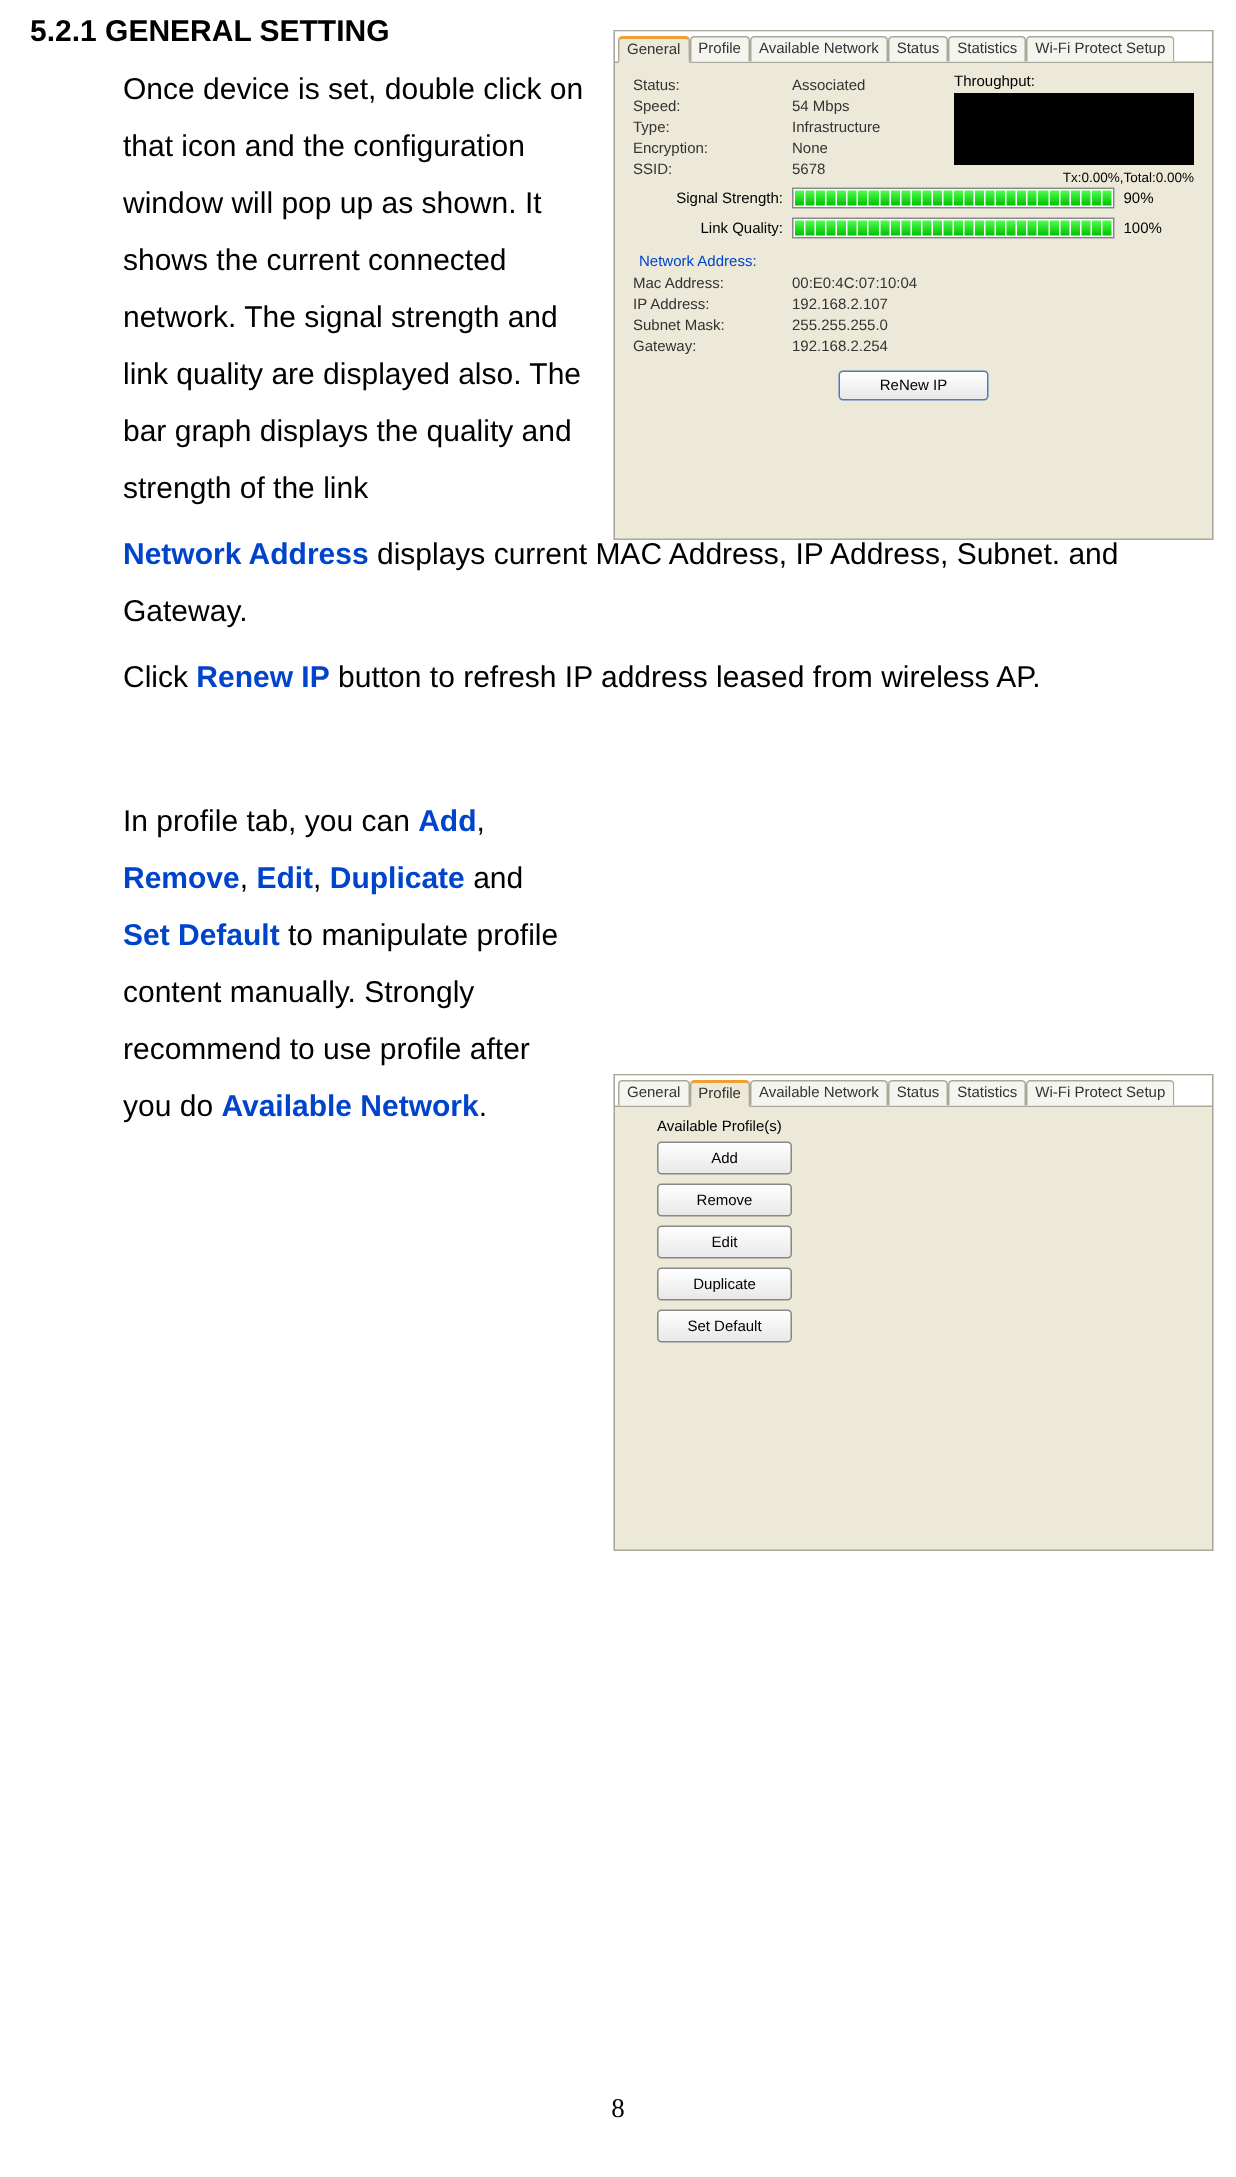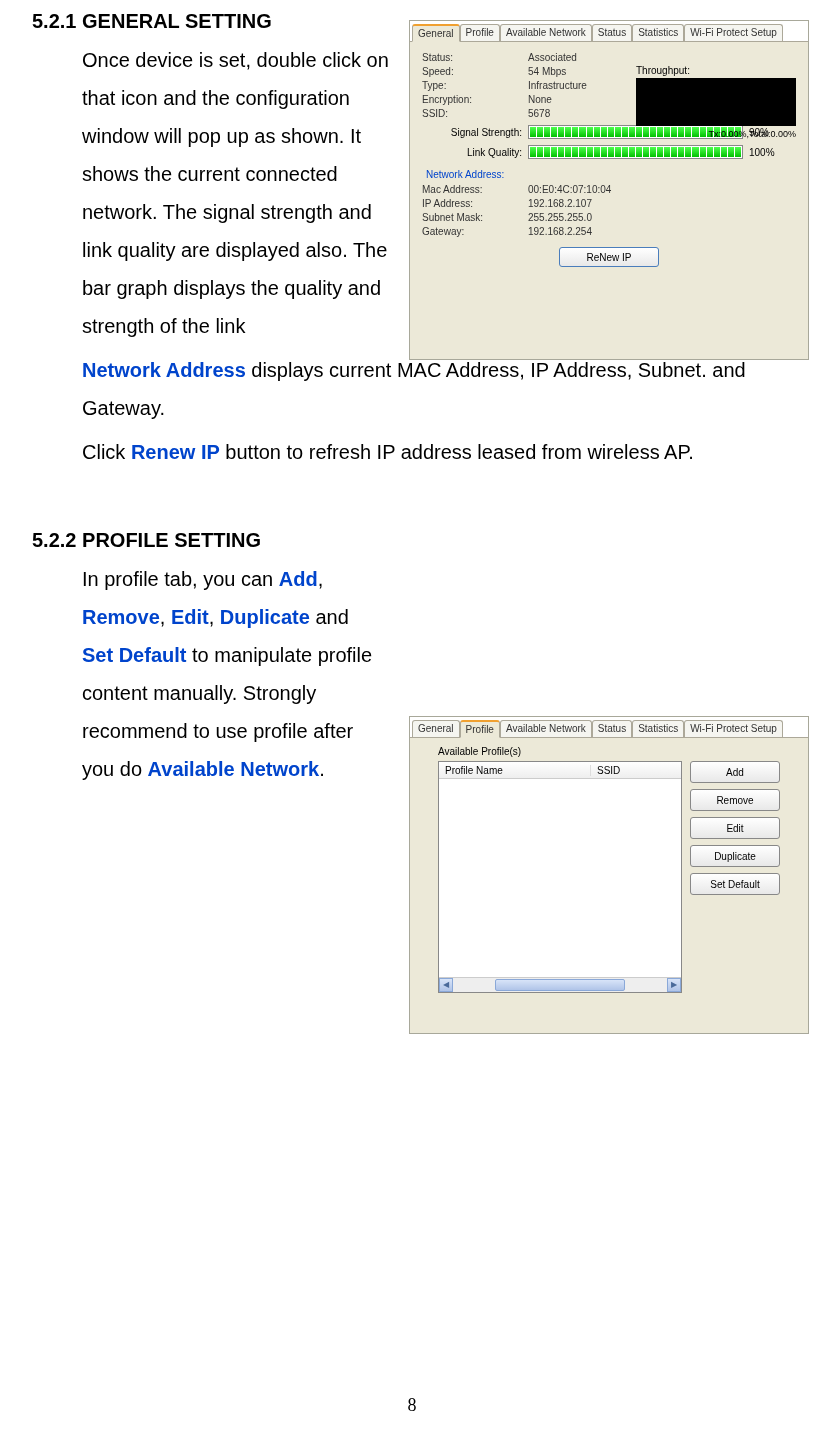--- a/index.html
+++ b/index.html
@@ -10,21 +10,21 @@
     width: 824px;
   }
   .page {
     padding: 10px 20px 20px 20px;
     position: relative;
     min-height: 1400px;
   }
   .section-heading {
     font-weight: bold;
     font-size: 20px;
-    margin: 0 0 8px 12px;
+    margin: 0 0 8px 0;
   }
   .body-text {
     font-size: 20px;
     line-height: 1.9;
     margin: 0 0 6px 62px;
   }
   .body-text.narrow {
     max-width: 320px;
   }
   .body-text.narrow2 {
@@ -85,21 +85,21 @@
     width: 100px;
     text-align: left;
     padding-right: 6px;
     color: #333;
   }
   .info-value { color: #333; }
   
   .throughput-box {
     position: absolute;
     right: 12px;
-    top: 44px;
+    top: 28px;
     width: 160px;
   }
   .throughput-label { font-size: 10px; margin-bottom: 2px; }
   .throughput-graph {
     width: 160px;
     height: 48px;
     background: black;
     margin-bottom: 3px;
   }
   .throughput-stats { font-size: 9px; text-align: right; }
@@ -348,47 +348,33 @@
       <button class="renew-btn">ReNew IP</button>
     </div>
   </div>
 
   <div class="body-text narrow">Once device is set, double click on that icon and the configuration window will pop up as shown. It shows the current connected network. The signal strength and link quality are displayed also. The bar graph displays the quality and strength of the link</div>
   <div class="body-text"><span class="blue-bold">Network Address</span><span> displays current MAC Address, IP Address, Subnet. and Gateway.</span></div>
   <div class="body-text"><span>Click </span><span class="blue-bold">Renew IP</span><span> button to refresh IP address leased from wireless AP.</span></div>
 
   <div class="spacer52"></div>
 
-  <div class="section-heading">5.2.2 PROFILE SETTING</div>
 
   <div class="screenshot screenshot2">
     <div class="tabs">
       <div class="tab">General</div>
       <div class="tab active">Profile</div>
       <div class="tab">Available Network</div>
       <div class="tab">Status</div>
       <div class="tab">Statistics</div>
       <div class="tab">Wi-Fi Protect Setup</div>
     </div>
     <div class="profile-body">
       <div class="avail-label">Available Profile(s)</div>
       <div class="profile-area">
-        <div class="profile-list">
-          <div class="profile-header">
-            <div class="ph-col1">Profile Name</div>
-            <div class="ph-col2">SSID</div>
-          </div>
-          <div class="scroll-h">
-            <div class="scroll-arrow">◀</div>
-            <div class="scroll-track">
-                <div class="scroll-thumb"></div>
-              </div>
-            <div class="scroll-arrow">▶</div>
-          </div>
-        </div>
         <div class="profile-buttons">
           <button class="pbtn">Add</button>
           <button class="pbtn">Remove</button>
           <button class="pbtn">Edit</button>
           <button class="pbtn">Duplicate</button>
           <button class="pbtn">Set Default</button>
         </div>
       </div>
     </div>
   </div>

